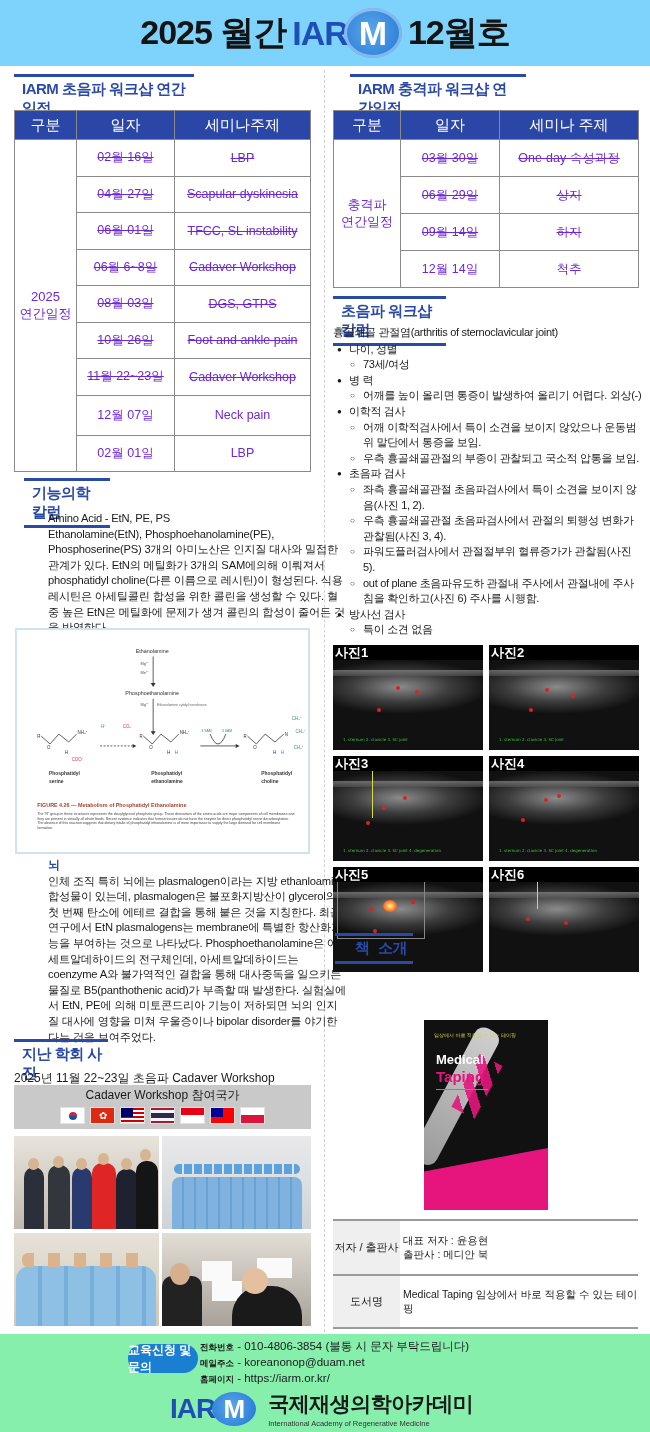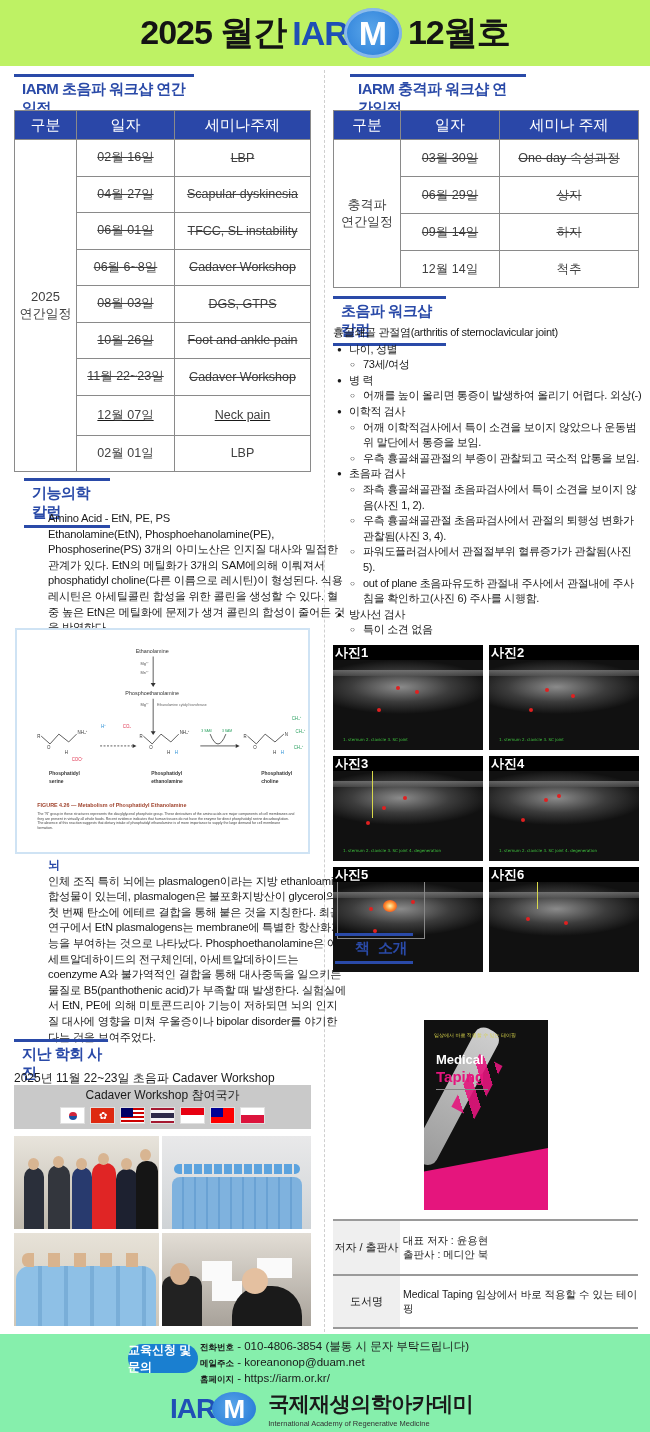--- a/index.html
+++ b/index.html
@@ -1,28 +1,28 @@
 <!DOCTYPE html>
 <html><head>
 <meta charset="utf-8">
 <style>
   * { box-sizing: border-box; margin: 0; padding: 0; }
   body { width: 650px; height: 1432px; background: #ffffff; font-family: "DejaVu Sans", sans-serif; color: #1a1a1a; position: relative; overflow: hidden; }
-  .header { position: absolute; left: 0; top: 0; width: 650px; height: 66px; background: #bef264; display: flex; align-items: center; justify-content: center; }
+  .header { position: absolute; left: 0; top: 0; width: 650px; height: 66px; background: #7dd3fc; display: flex; align-items: center; justify-content: center; }
   .header .t { font-family: "Liberation Sans", sans-serif; font-weight: bold; font-size: 34px; letter-spacing: -1px; color: #141414; }
   .header .brand { display: flex; align-items: center; margin: 0 6px; }
   .header .brand .iar { font-family: "Liberation Sans", sans-serif; font-weight: bold; font-size: 34px; color: #1f4fb6; letter-spacing: -1px; }
   .header .brand .m { width: 58px; height: 50px; border-radius: 50%; background: radial-gradient(circle at 45% 45%, #5ba7ea, #1f74d4); display: flex; align-items: center; justify-content: center; color: #fff; font-family: "Liberation Sans", sans-serif; font-weight: bold; font-size: 34px; margin-left: -4px; box-shadow: inset 0 0 0 3px rgba(255,255,255,0.4); }
   .divider { position: absolute; left: 324px; top: 70px; height: 1262px; border-left: 1px dashed #cfcfcf; }
 
   .sec-title { position: absolute; border-top: 3px solid #2a4aa8; border-bottom: 3px solid #2a4aa8; padding: 3px 6px 3px 8px; font-family: "Liberation Sans", sans-serif; font-weight: bold; font-size: 15px; color: #2a4aa8; letter-spacing: -0.5px; }
 
   table.sched { position: absolute; border-collapse: collapse; font-family: "Liberation Sans", sans-serif; font-size: 12.5px; }
   table.sched th { background: #2a47a8; color: #fff; font-weight: normal; font-size: 15px; height: 29px; border: 1px solid #8a8a8a; }
-  table.sched td { border: 1px solid #8a8a8a; text-align: center; color: #404040; }
+  table.sched td { border: 1px solid #8a8a8a; text-align: center; color: #6d28d9; }
   table.sched td.cat { font-size: 13px; line-height: 1.25; }
   .strike { text-decoration: line-through; }
   .hl { color: #f0573a; }
 
   .col-text { position: absolute; font-family: "Liberation Sans", sans-serif; font-size: 11.2px; line-height: 15.6px; color: #1a1a1a; letter-spacing: -0.2px; margin-left: 34px; }
   .col-text .h { color: #2a4aa8; font-weight: bold; font-size: 12px; }
 
   .diagram { position: absolute; left: 15px; top: 628px; width: 295px; height: 226px; border: 2px solid #cfe3f4; background: #fff; }
   .diagram svg { width: 100%; height: 100%; }
 
@@ -122,21 +122,21 @@
       <td class="strike">DGS, GTPS</td>
     </tr>
     <tr style="height:36.5px;">
       <td class="strike">10월 26일</td>
       <td class="strike">Foot and ankle pain</td>
     </tr>
     <tr style="height:36.5px;">
       <td class="strike">11월 22~23일</td>
       <td class="strike">Cadaver Workshop</td>
     </tr>
-    <tr style="height:40px;text-decoration:underline;">
+    <tr style="height:40px;">
       <td class="hl">12월 07일</td>
       <td class="hl">Neck pain</td>
     </tr>
     <tr style="height:36.5px;">
       <td>02월 01일</td>
       <td>LBP</td>
     </tr>
   </tbody>
 </table>
 

